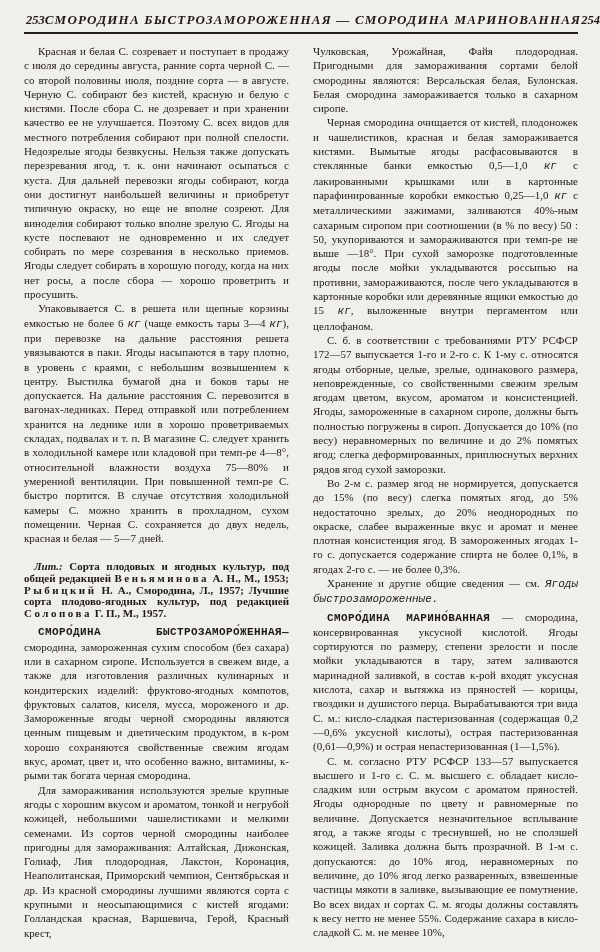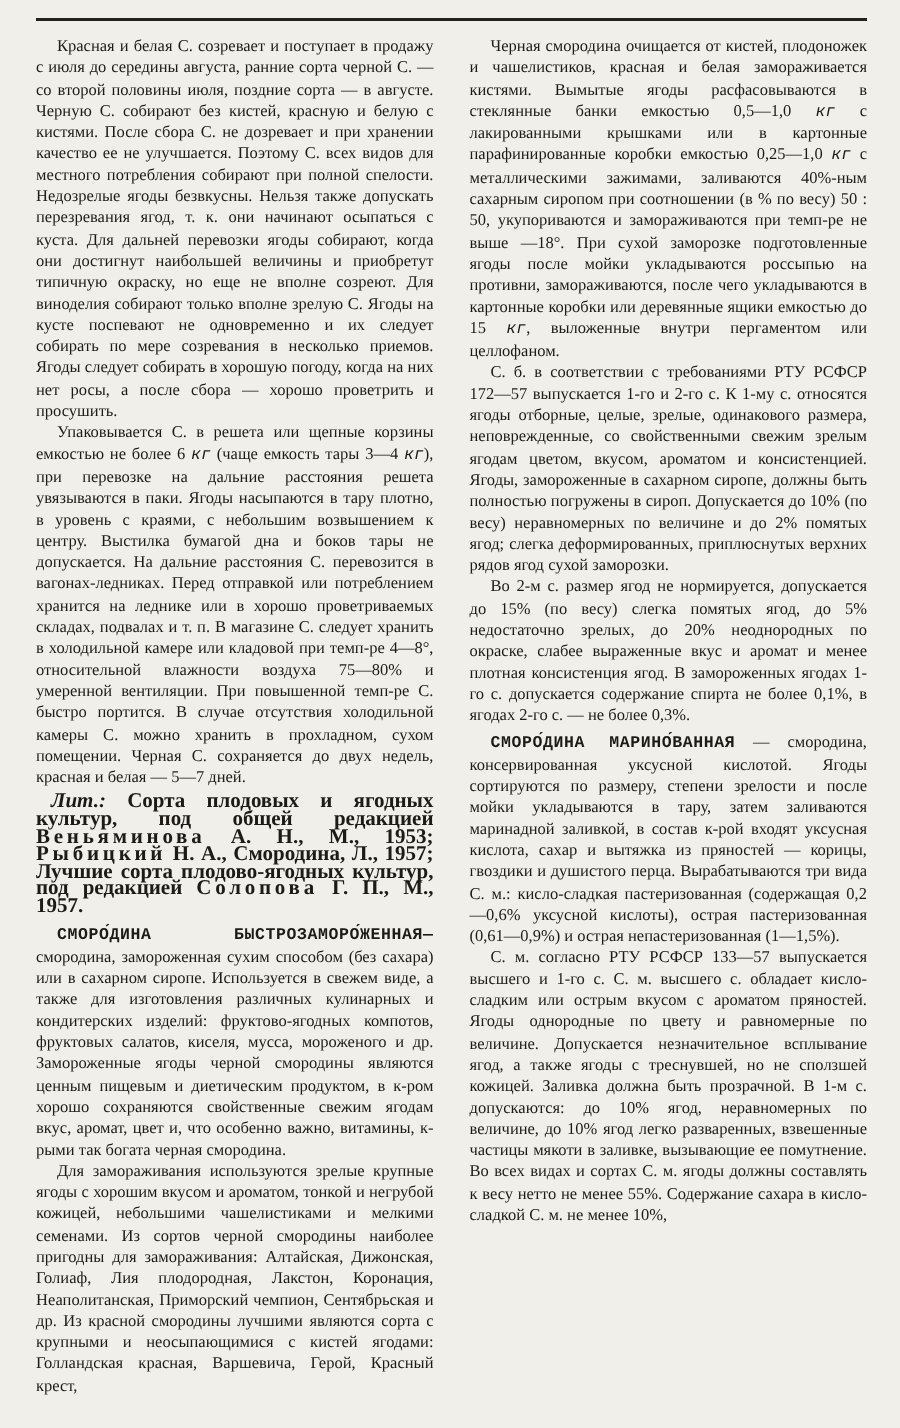--- a/index.html
+++ b/index.html
@@ -31,45 +31,52 @@
   .col{
     width:50%;
     text-align:justify;
     font-size:11px;
     line-height:14.3px;
     hyphens:auto;
   }
   .col p{margin:0;text-indent:14px;}
   .col p.noindent{text-indent:0;}
   .col p.lit{
-    font-size:14px;line-height:11.6px;
+    font-size:11px;line-height:11.6px;
     font-weight:bold;
-    margin:4px 0 5px 0;
+    margin:16px 0 5px 0;
     text-indent:10px;
   }
   .col p.entry{margin-top:3px;}
   span.i{font-style:italic;font-family:Liberation Mono, monospace;}
   span.bi{font-weight:bold;font-style:italic;}
   span.sp{letter-spacing:2.5px;}
   span.hw{font-weight:bold;letter-spacing:0.4px;font-family:Liberation Mono, monospace;}
 </style>
 </head>
 <body>
 
 <div class="page">
+  <div class="running-head">
+    <span class="pn">253</span>
+    <span class="ttl">СМОРОДИНА БЫСТРОЗАМОРОЖЕННАЯ — СМОРОДИНА МАРИНОВАННАЯ</span>
+    <span class="pn">254</span>
+  </div>
   <hr class="head-rule">
   <div class="columns">
     <div class="col">
         <p class="body"><span>Красная и белая С. созревает и поступает в продажу с июля до середины августа, ранние сорта черной С. — со второй половины июля, поздние сорта — в августе. Черную С. собирают без кистей, красную и белую с кистями. После сбора С. не дозревает и при хранении качество ее не улучшается. Поэтому С. всех видов для местного потребления собирают при полной спелости. Недозрелые ягоды безвкусны. Нельзя также допускать перезревания ягод, т. к. они начинают осыпаться с куста. Для дальней перевозки ягоды собирают, когда они достигнут наибольшей величины и приобретут типичную окраску, но еще не вполне созреют. Для виноделия собирают только вполне зрелую С. Ягоды на кусте поспевают не одновременно и их следует собирать по мере созревания в несколько приемов. Ягоды следует собирать в хорошую погоду, когда на них нет росы, а после сбора — хорошо проветрить и просушить.</span></p>
         <p class="body"><span>Упаковывается С. в решета или щепные корзины емкостью не более 6 </span><span class="i">кг</span><span> (чаще емкость тары 3—4 </span><span class="i">кг</span><span>), при перевозке на дальние расстояния решета увязываются в паки. Ягоды насыпаются в тару плотно, в уровень с краями, с небольшим возвышением к центру. Выстилка бумагой дна и боков тары не допускается. На дальние расстояния С. перевозится в вагонах-ледниках. Перед отправкой или потреблением хранится на леднике или в хорошо проветриваемых складах, подвалах и т. п. В магазине С. следует хранить в холодильной камере или кладовой при темп-ре 4—8°, относительной влажности воздуха 75—80% и умеренной вентиляции. При повышенной темп-ре С. быстро портится. В случае отсутствия холодильной камеры С. можно хранить в прохладном, сухом помещении. Черная С. сохраняется до двух недель, красная и белая — 5—7 дней.</span></p>
         <p class="lit"><span class="bi">Лит.:</span><span> Сорта плодовых и ягодных культур, под общей редакцией </span><span class="sp">Веньяминова</span><span> А. Н., М., 1953; </span><span class="sp">Рыбицкий</span><span> Н. А., Смородина, Л., 1957; Лучшие сорта плодово-ягодных культур, под редакцией </span><span class="sp">Солопова</span><span> Г. П., М., 1957.</span></p>
         <p class="entry"><span class="hw">СМОРО́ДИНА БЫСТРОЗАМОРО́ЖЕННАЯ—</span><span>смородина, замороженная сухим способом (без сахара) или в сахарном сиропе. Используется в свежем виде, а также для изготовления различных кулинарных и кондитерских изделий: фруктово-ягодных компотов, фруктовых салатов, киселя, мусса, мороженого и др. Замороженные ягоды черной смородины являются ценным пищевым и диетическим продуктом, в к-ром хорошо сохраняются свойственные свежим ягодам вкус, аромат, цвет и, что особенно важно, витамины, к-рыми так богата черная смородина.</span></p>
         <p class="body"><span>Для замораживания используются зрелые крупные ягоды с хорошим вкусом и ароматом, тонкой и негрубой кожицей, небольшими чашелистиками и мелкими семенами. Из сортов черной смородины наиболее пригодны для замораживания: Алтайская, Дижонская, Голиаф, Лия плодородная, Лакстон, Коронация, Неаполитанская, Приморский чемпион, Сентябрьская и др. Из красной смородины лучшими являются сорта с крупными и неосыпающимися с кистей ягодами: Голландская красная, Варшевича, Герой, Красный крест,</span></p>
       </div>
     <div class="col">
+        <p class="body noindent"><span>Чулковская, Урожайная, Файя плодородная. Пригодными для замораживания сортами белой смородины являются: Версальская белая, Булонская. Белая смородина замораживается только в сахарном сиропе.</span></p>
         <p class="body"><span>Черная смородина очищается от кистей, плодоножек и чашелистиков, красная и белая замораживается кистями. Вымытые ягоды расфасовываются в стеклянные банки емкостью 0,5—1,0 </span><span class="i">кг</span><span> с лакированными крышками или в картонные парафинированные коробки емкостью 0,25—1,0 </span><span class="i">кг</span><span> с металлическими зажимами, заливаются 40%-ным сахарным сиропом при соотношении (в % по весу) 50 : 50, укупориваются и замораживаются при темп-ре не выше —18°. При сухой заморозке подготовленные ягоды после мойки укладываются россыпью на противни, замораживаются, после чего укладываются в картонные коробки или деревянные ящики емкостью до 15 </span><span class="i">кг</span><span>, выложенные внутри пергаментом или целлофаном.</span></p>
         <p class="body"><span>С. б. в соответствии с требованиями РТУ РСФСР 172—57 выпускается 1-го и 2-го с. К 1-му с. относятся ягоды отборные, целые, зрелые, одинакового размера, неповрежденные, со свойственными свежим зрелым ягодам цветом, вкусом, ароматом и консистенцией. Ягоды, замороженные в сахарном сиропе, должны быть полностью погружены в сироп. Допускается до 10% (по весу) неравномерных по величине и до 2% помятых ягод; слегка деформированных, приплюснутых верхних рядов ягод сухой заморозки.</span></p>
         <p class="body"><span>Во 2-м с. размер ягод не нормируется, допускается до 15% (по весу) слегка помятых ягод, до 5% недостаточно зрелых, до 20% неоднородных по окраске, слабее выраженные вкус и аромат и менее плотная консистенция ягод. В замороженных ягодах 1-го с. допускается содержание спирта не более 0,1%, в ягодах 2-го с. — не более 0,3%.</span></p>
+        <p class="body"><span>Хранение и другие общие сведения — см. </span><span class="i">Ягоды быстрозамороженные.</span></p>
         <p class="entry"><span class="hw">СМОРО́ДИНА МАРИНО́ВАННАЯ</span><span> — смородина, консервированная уксусной кислотой. Ягоды сортируются по размеру, степени зрелости и после мойки укладываются в тару, затем заливаются маринадной заливкой, в состав к-рой входят уксусная кислота, сахар и вытяжка из пряностей — корицы, гвоздики и душистого перца. Вырабатываются три вида С. м.: кисло-сладкая пастеризованная (содержащая 0,2—0,6% уксусной кислоты), острая пастеризованная (0,61—0,9%) и острая непастеризованная (1—1,5%).</span></p>
         <p class="body"><span>С. м. согласно РТУ РСФСР 133—57 выпускается высшего и 1-го с. С. м. высшего с. обладает кисло-сладким или острым вкусом с ароматом пряностей. Ягоды однородные по цвету и равномерные по величине. Допускается незначительное всплывание ягод, а также ягоды с треснувшей, но не сползшей кожицей. Заливка должна быть прозрачной. В 1-м с. допускаются: до 10% ягод, неравномерных по величине, до 10% ягод легко разваренных, взвешенные частицы мякоти в заливке, вызывающие ее помутнение. Во всех видах и сортах С. м. ягоды должны составлять к весу нетто не менее 55%. Содержание сахара в кисло-сладкой С. м. не менее 10%,</span></p>
       </div>
   </div>
 </div>
 
 </body></html>

